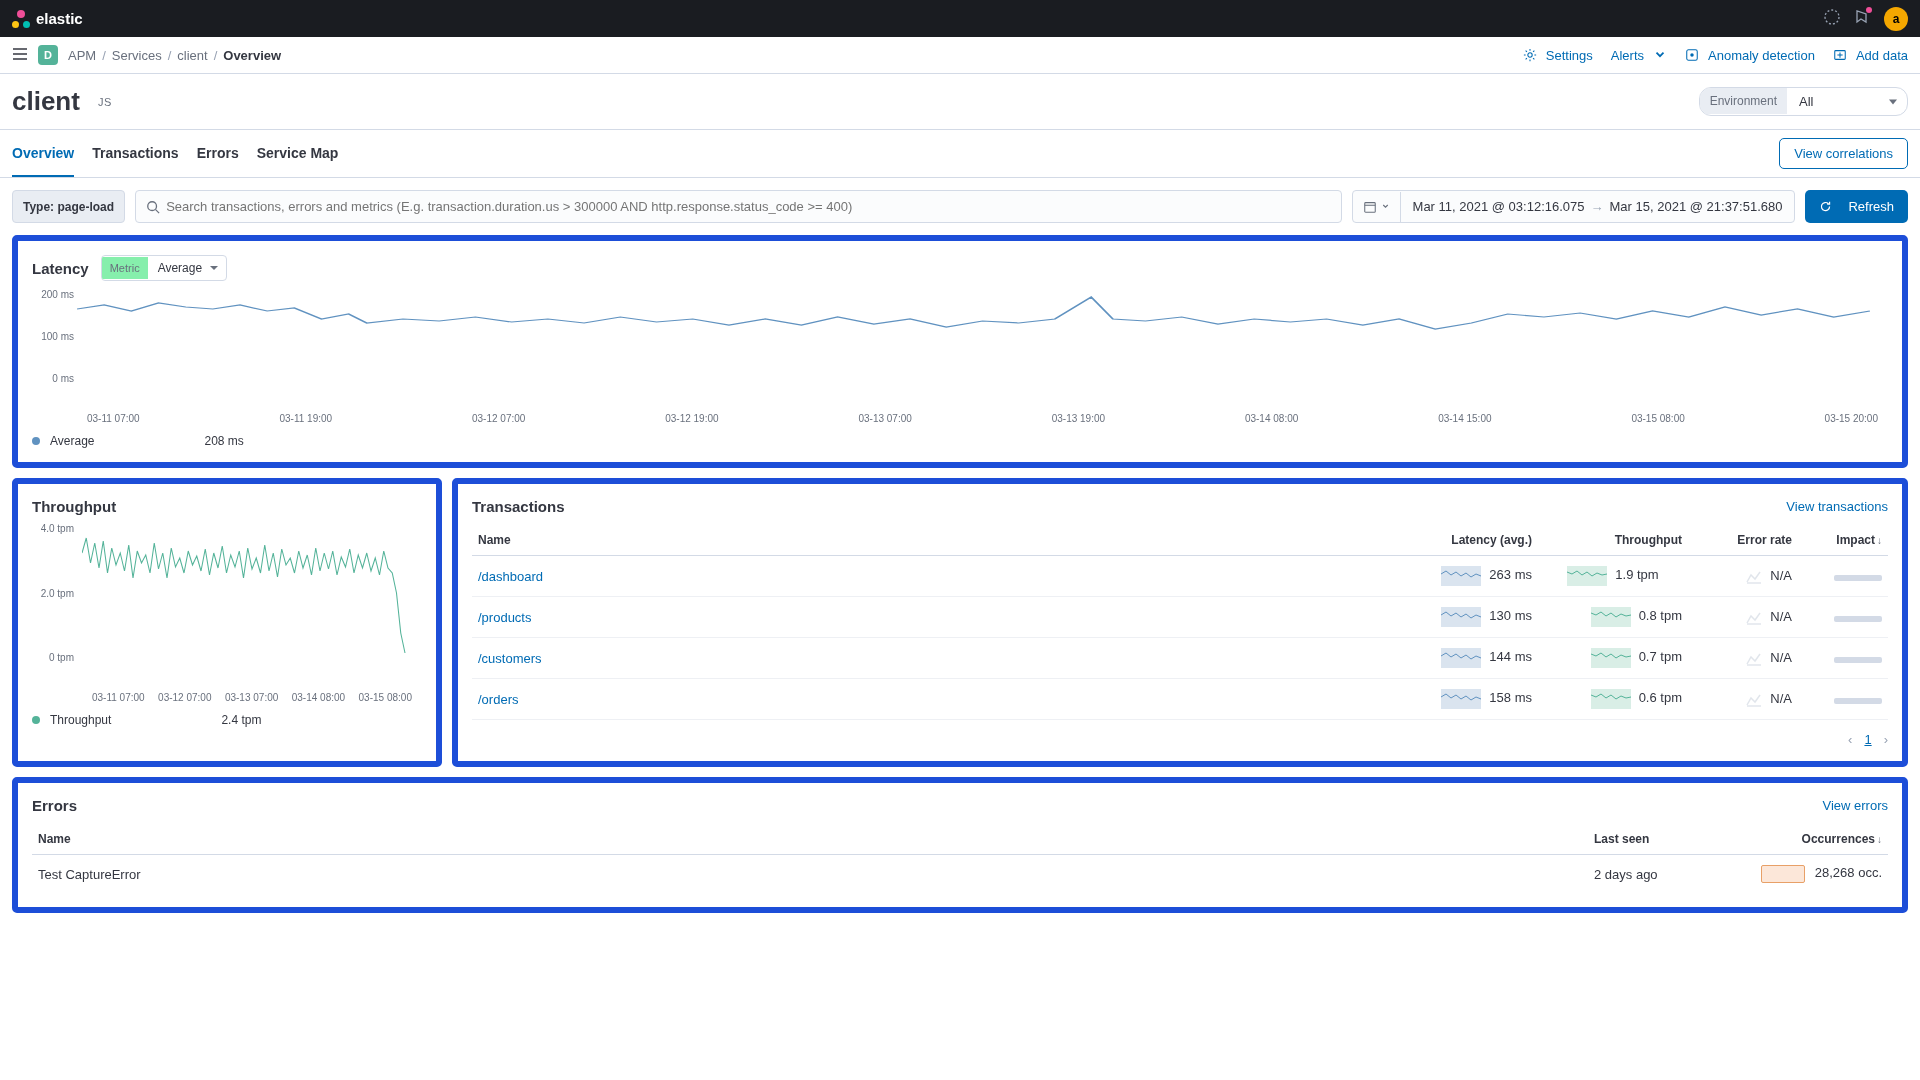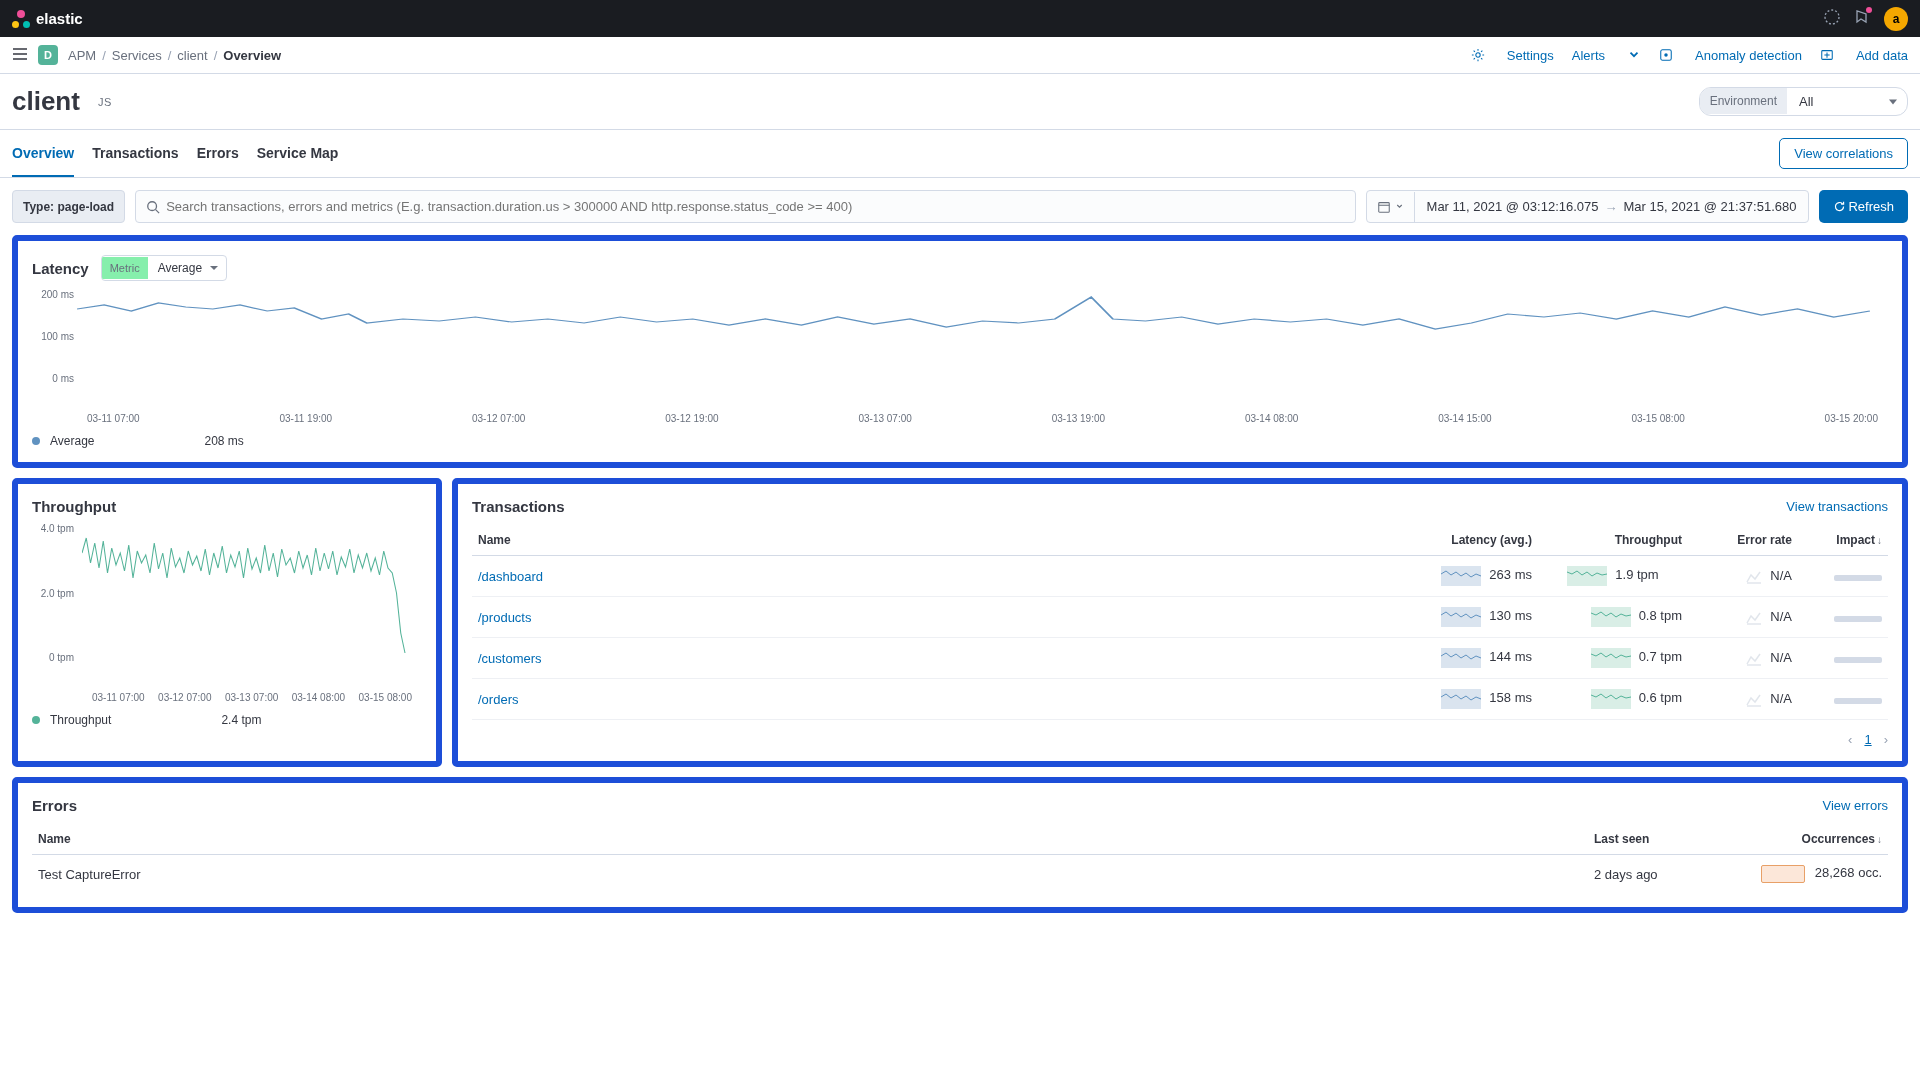--- a/index.html
+++ b/index.html
@@ -21,21 +21,21 @@
 .avatar{width:24px;height:24px;border-radius:50%;background:#f5a700;color:#000;display:flex;align-items:center;justify-content:center;font-size:12px;font-weight:600}
 .subbar{height:37px;border-bottom:1px solid #d3dae6;display:flex;align-items:center;padding:0 12px;justify-content:space-between}
 .subbar-left{display:flex;align-items:center;gap:10px}
 .hamburger{cursor:pointer;color:#343741}
 .space-badge{width:20px;height:20px;background:#54b399;color:#fff;border-radius:4px;display:flex;align-items:center;justify-content:center;font-size:11px;font-weight:700}
 .breadcrumb{display:flex;align-items:center;gap:6px;font-size:13px;color:#69707d}
 .breadcrumb a{color:#69707d;text-decoration:none}
 .breadcrumb .current{color:#343741;font-weight:600}
 .breadcrumb .sep{color:#98a2b3}
 .subbar-right{display:flex;align-items:center;gap:18px}
-.action-link{display:flex;align-items:center;gap:22px;color:#006bb4;cursor:pointer;font-size:13px}
+.action-link{display:flex;align-items:center;gap:9px;color:#006bb4;cursor:pointer;font-size:13px}
 .action-link svg{width:14px;height:14px}
 .page-header{padding:12px 12px 12px;display:flex;justify-content:space-between;align-items:center;border-bottom:1px solid #d3dae6}
 .page-title-wrap{display:flex;align-items:center;gap:18px}
 .page-title{font-size:26px;font-weight:700}
 .js-badge{font-size:11px;font-weight:400;color:#69707d;letter-spacing:0.5px}
 .env-selector{display:flex;align-items:flex-start;border:1px solid #d3dae6;border-radius:12px;overflow:hidden}
 .env-label{background:#e9edf3;padding:6px 10px;font-size:12px;color:#69707d}
 .env-value{padding:6px 30px 6px 12px;font-size:13px;position:relative;min-width:120px}
 .env-value::after{content:"";position:absolute;right:10px;top:50%;transform:translateY(-50%);border-left:4px solid transparent;border-right:4px solid transparent;border-top:5px solid #69707d}
 .tabs-row{display:flex;justify-content:space-between;align-items:center;padding:0 12px;border-bottom:1px solid #d3dae6}
@@ -44,21 +44,21 @@
 .tab.active{color:#006bb4;border-bottom-color:#006bb4}
 .view-corr-btn{border:1px solid #006bb4;color:#006bb4;background:#fff;padding:7px 14px;border-radius:5px;font-size:13px;cursor:pointer;margin:8px 0}
 .filter-row{padding:12px;display:flex;gap:10px}
 .filter-badge{background:#e9edf3;padding:8px 10px;border-radius:4px;font-size:12px;color:#343741;display:flex;align-items:center;border:1px solid #d3dae6}
 .big-search{flex:1;display:flex;align-items:center;border:1px solid #d3dae6;border-radius:4px;padding:0 10px;background:#fbfcfd}
 .big-search input{border:none;outline:none;flex:1;font-size:13px;padding:8px 6px;background:transparent;text-overflow:ellipsis}
 .date-picker{border:1px solid #d3dae6;border-radius:4px;display:flex;align-items:center;background:#fbfcfd}
 .date-cal{padding:8px 10px;border-right:1px solid #d3dae6;color:#69707d;display:flex;align-items:center;gap:4px}
 .date-range{padding:8px 12px;font-size:13px;color:#343741;display:flex;align-items:center;gap:6px}
 .date-arrow{color:#98a2b3}
-.refresh-btn{background:#006bb4;color:#fff;border:none;border-radius:5px;padding:8px 14px;font-size:13px;display:flex;align-items:center;gap:2px;cursor:pointer}
+.refresh-btn{background:#006bb4;color:#fff;border:none;border-radius:5px;padding:8px 14px;font-size:13px;display:flex;align-items:center;gap:16px;cursor:pointer}
 .content{padding:0 12px 20px}
 .panel{border:6px solid #1d4ed8;border-radius:5px;padding:14px;background:#fff}
 .panel-header{display:flex;align-items:center;gap:12px;margin-bottom:8px}
 .panel-title{font-size:15px;font-weight:700}
 .metric-sel{display:flex;align-items:center;border:1px solid #d3dae6;border-radius:4px;overflow:hidden}
 .metric-sel .lbl{background:#86efac;padding:5px 8px;font-size:11px;color:#69707d}
 .metric-sel .val{padding:5px 24px 5px 10px;font-size:12px;position:relative}
 .metric-sel .val::after{content:"";position:absolute;right:8px;top:50%;transform:translateY(-50%);border-left:4px solid transparent;border-right:4px solid transparent;border-top:4px solid #69707d}
 .latency-chart{height:110px;position:relative;margin-left:45px;margin-bottom:4px}
 .y-axis{position:absolute;left:-45px;top:0;bottom:15px;width:42px;display:flex;flex-direction:column;justify-content:space-between;align-items:flex-end;font-size:10px;color:#69707d}

